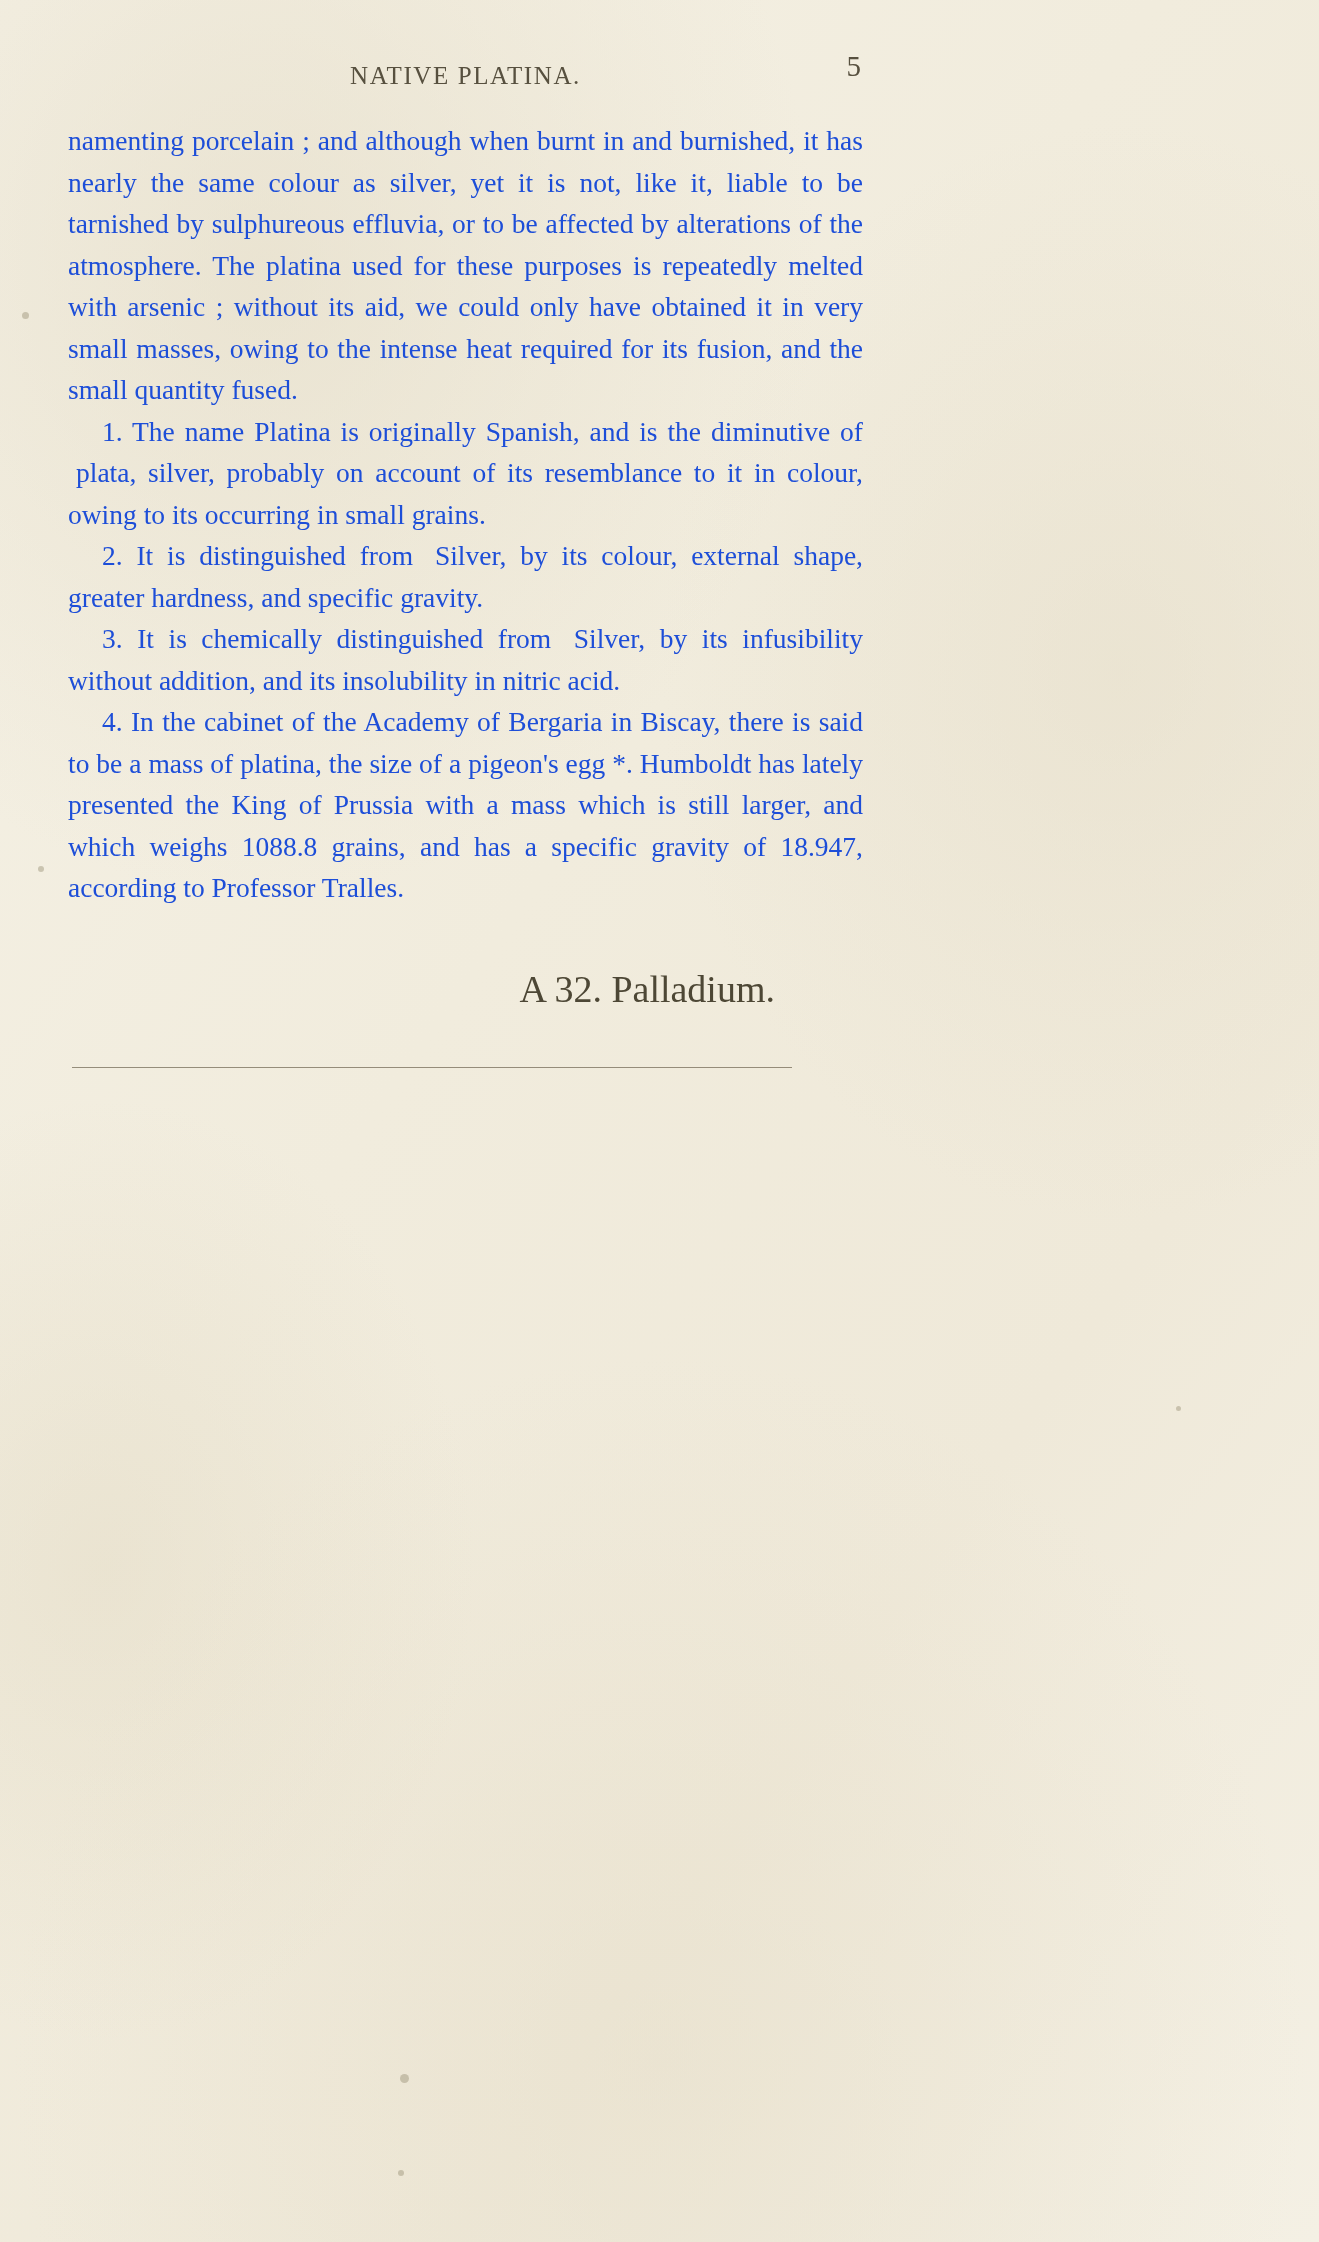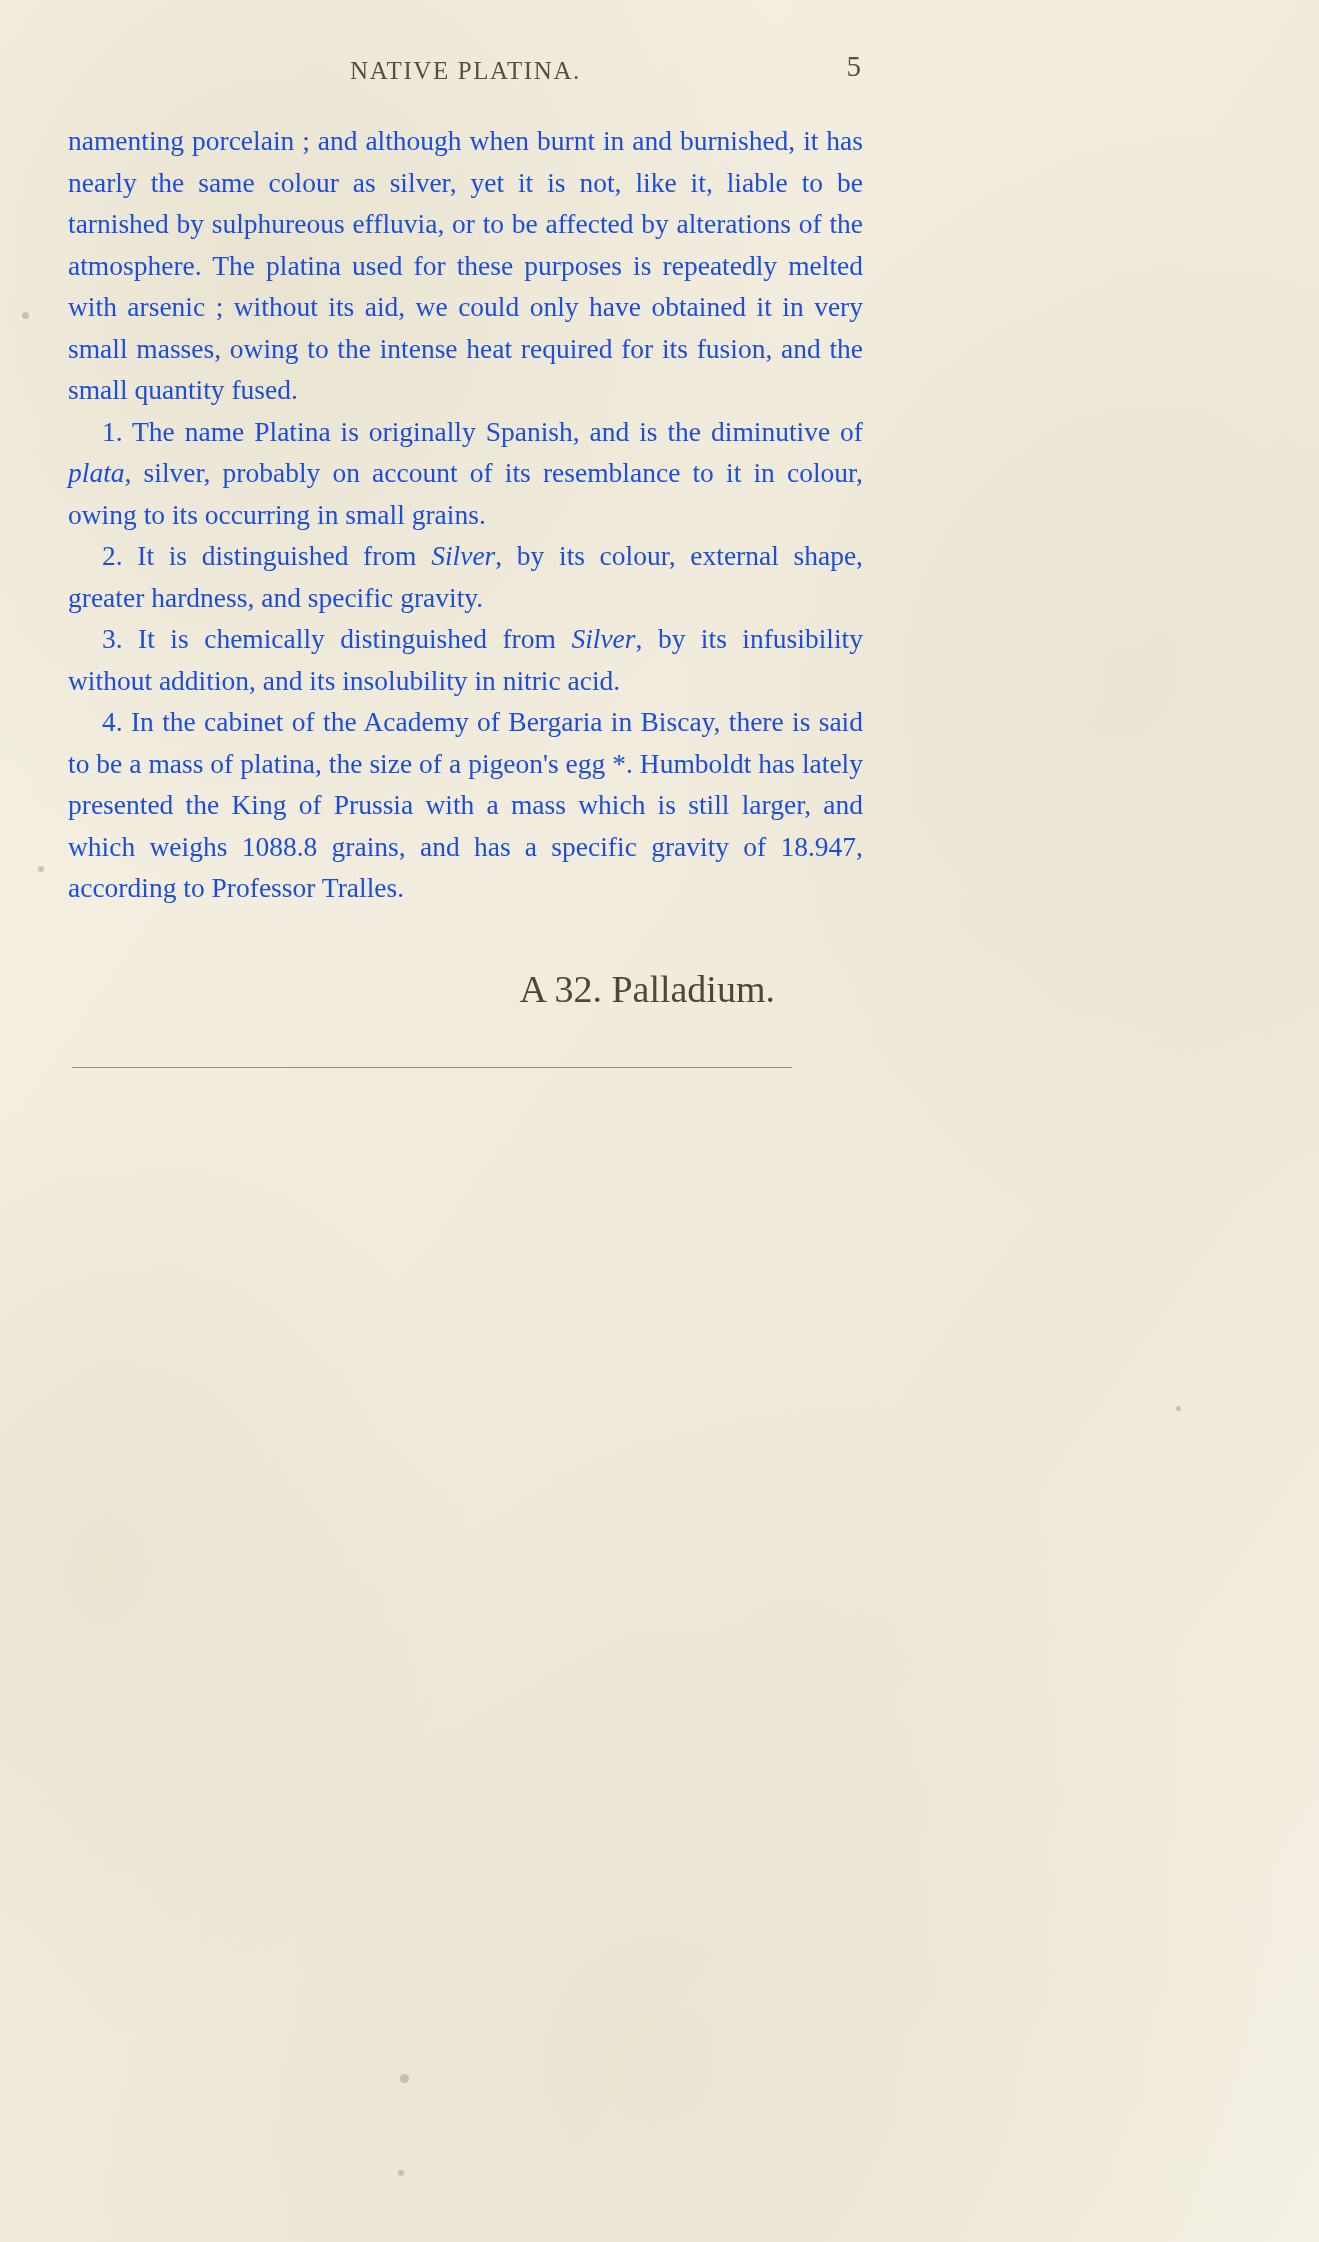--- a/index.html
+++ b/index.html
@@ -32,21 +32,21 @@
     inset: 0;
   }
   .content {
     position: absolute;
     left: 68px;
     top: 52px;
     width: 795px;
   }
   .running-head {
     display: flex;
-    align-items: center;
+    align-items: flex-end;
     justify-content: center;
     position: relative;
     height: 38px;
     margin-bottom: 30px;
   }
   .running-head .title {
     font-size: 25px;
     letter-spacing: 1.6px;
     color: #57503f;
   }
@@ -73,21 +73,21 @@
   }
   .section-head {
     text-align: center;
     font-style: italic;
     font-size: 27px;
     color: #4f4837;
     margin: 34px 0 26px 0;
     letter-spacing: 0.4px;
   }
   .ital {
-    font-style: italic;
+    margin-left: 8px;
   }
   .pagefoot {
     display: flex;
     justify-content: flex-end;
     font-size: 38px;
     color: #4d4735;
     margin-top: 58px;
     padding: 0 88px 0 142px;
   }
   .rule {

